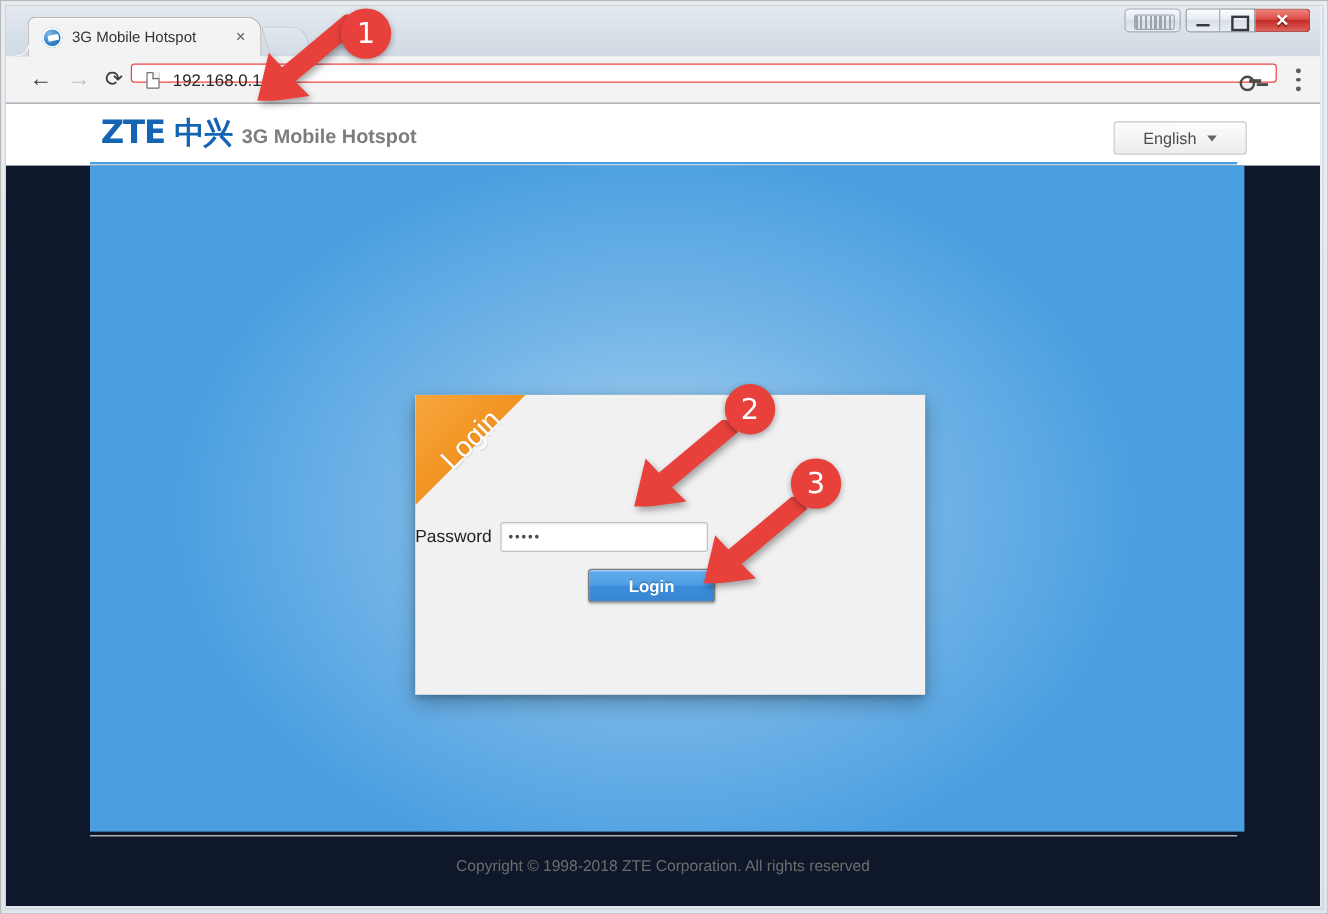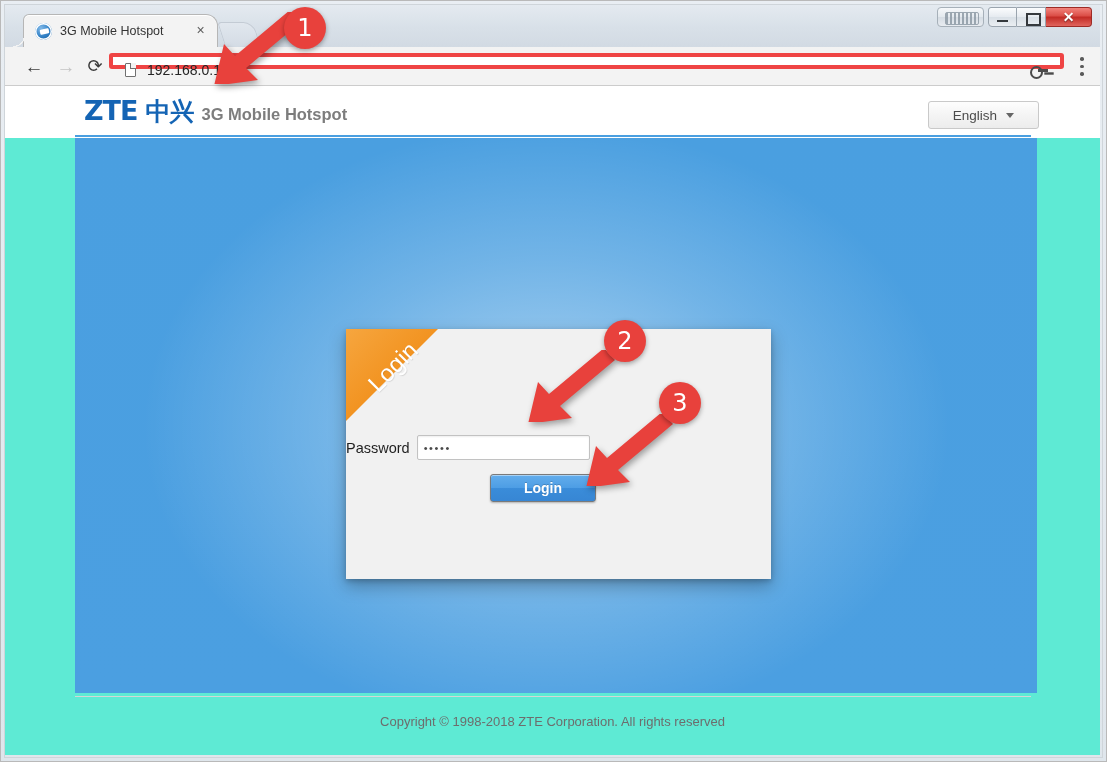--- a/index.html
+++ b/index.html
@@ -199,21 +199,21 @@
   }
   .nav-back { left: 17px; }
   .nav-fwd  { left: 49px; color: #c3c3c3; }
   .nav-reload { left: 78px; font-size: 18px; }
 
   .omnibox {
     position: absolute;
     left: 104px; top: 6px;
     width: 955px; height: 16px;
     background: #ffffff;
-    border: 4px solid #ef4444;
+    border: 1px solid #ef4444;
     border-radius: 3px;
   }
   .omni-page-icon {
     position: absolute;
     left: 12px; top: 6px;
     width: 11px; height: 14px;
     border: 1.4px solid #707070;
     border-radius: 1px;
     background: #ffffff;
   }
@@ -267,21 +267,21 @@
     border-radius: 50%;
     background: #5a5a5a;
     margin-bottom: 4px;
   }
 
   
   .viewport {
     position: absolute;
     left: 5px; top: 86px;
     width: 1095px; height: 669px;
-    background: #5eead4;
+    background: #0f172a;
     overflow: hidden;
   }
 
   
   .page-header {
     position: absolute;
     left: 0; top: 0;
     width: 1095px; height: 52px;
     background: #ffffff;
   }

